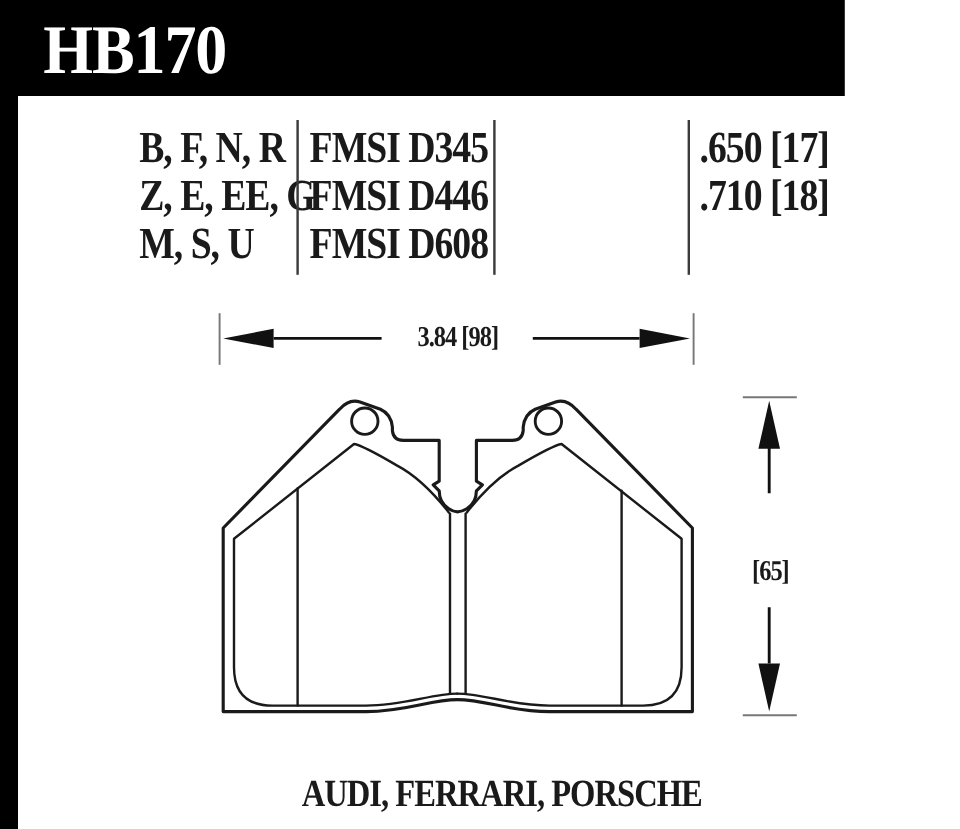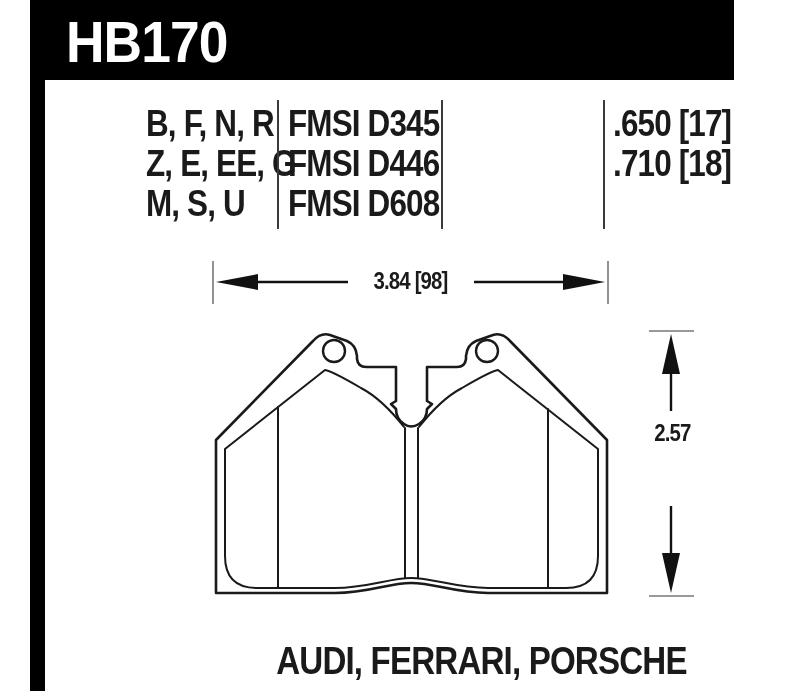--- a/index.html
+++ b/index.html
@@ -1,18 +1,18 @@
 <!DOCTYPE html>
 <html><head>
 <meta charset="utf-8">
 <style>
   html,body{margin:0;padding:0;background:#ffffff;}
   .page{
     position:relative;width:704px;height:691px;background:#ffffff;overflow:hidden;
-    font-family:Liberation Sans, sans-serif;color:#1a1a1a;margin-left:30px;
+    font-family:Liberation Serif, serif;color:#1a1a1a;
   }
   .header-bar{position:absolute;left:0;top:0;width:800px;height:80px;background:#000;}
   .part-number{
     position:absolute;left:36px;top:8px;color:#fff;font-size:58px;font-weight:bold;
     letter-spacing:-1px;transform:scaleX(.92);transform-origin:left top;white-space:nowrap;
   }
   .left-edge-bar{position:absolute;left:0;top:80px;width:15px;height:611px;background:#000;}
   .spec-col{
     position:absolute;top:104px;font-size:37px;font-weight:bold;line-height:40px;
     letter-spacing:-1px;transform:scaleX(.85);transform-origin:left top;white-space:nowrap;
@@ -26,21 +26,21 @@
   .dim-label{
     position:absolute;font-size:24px;font-weight:bold;text-align:center;
     line-height:40px;white-space:nowrap;
   }
   .dim-label .condensed{display:inline-block;transform:scaleX(.85);letter-spacing:-1px;}
   .dim-width-label{left:281px;top:261px;width:200px;}
   .dim-height-in{left:592px;top:413px;width:100px;}
   .dim-height-mm{left:592px;top:456px;width:100px;}
   .caption{
     position:absolute;left:210px;top:640px;width:404px;text-align:right;
-    font-size:39px;font-weight:bold;line-height:42px;white-space:nowrap;
+    font-size:32px;font-weight:bold;line-height:42px;white-space:nowrap;
   }
   .caption .condensed{display:inline-block;transform:scaleX(.85);letter-spacing:-1px;}
 </style>
 </head>
 <body>
 
 <div class="page">
 
   <div class="header-bar">
     <div class="part-number">HB170</div>
@@ -101,21 +101,21 @@
       <line x1="248" y1="407" x2="248" y2="588" stroke-width="2"></line>
       <line x1="518" y1="409" x2="518" y2="588" stroke-width="2"></line>
       <line x1="375" y1="428" x2="375" y2="578" stroke-width="2"></line>
       <line x1="388" y1="428" x2="388" y2="578" stroke-width="2"></line>
     </g>
   </svg>
 
   <div class="dim-label dim-width-label">
     <span class="condensed">3.84 [98]</span>
   </div>
-  <div class="dim-label dim-height-in">
-    <span class="condensed">2.57</span>
+  <div class="dim-label dim-height-mm">
+    <span class="condensed">[65]</span>
   </div>
 
   <div class="caption">
     <span class="condensed">AUDI, FERRARI, PORSCHE</span>
   </div>
 
 </div>
 
 </body></html>

